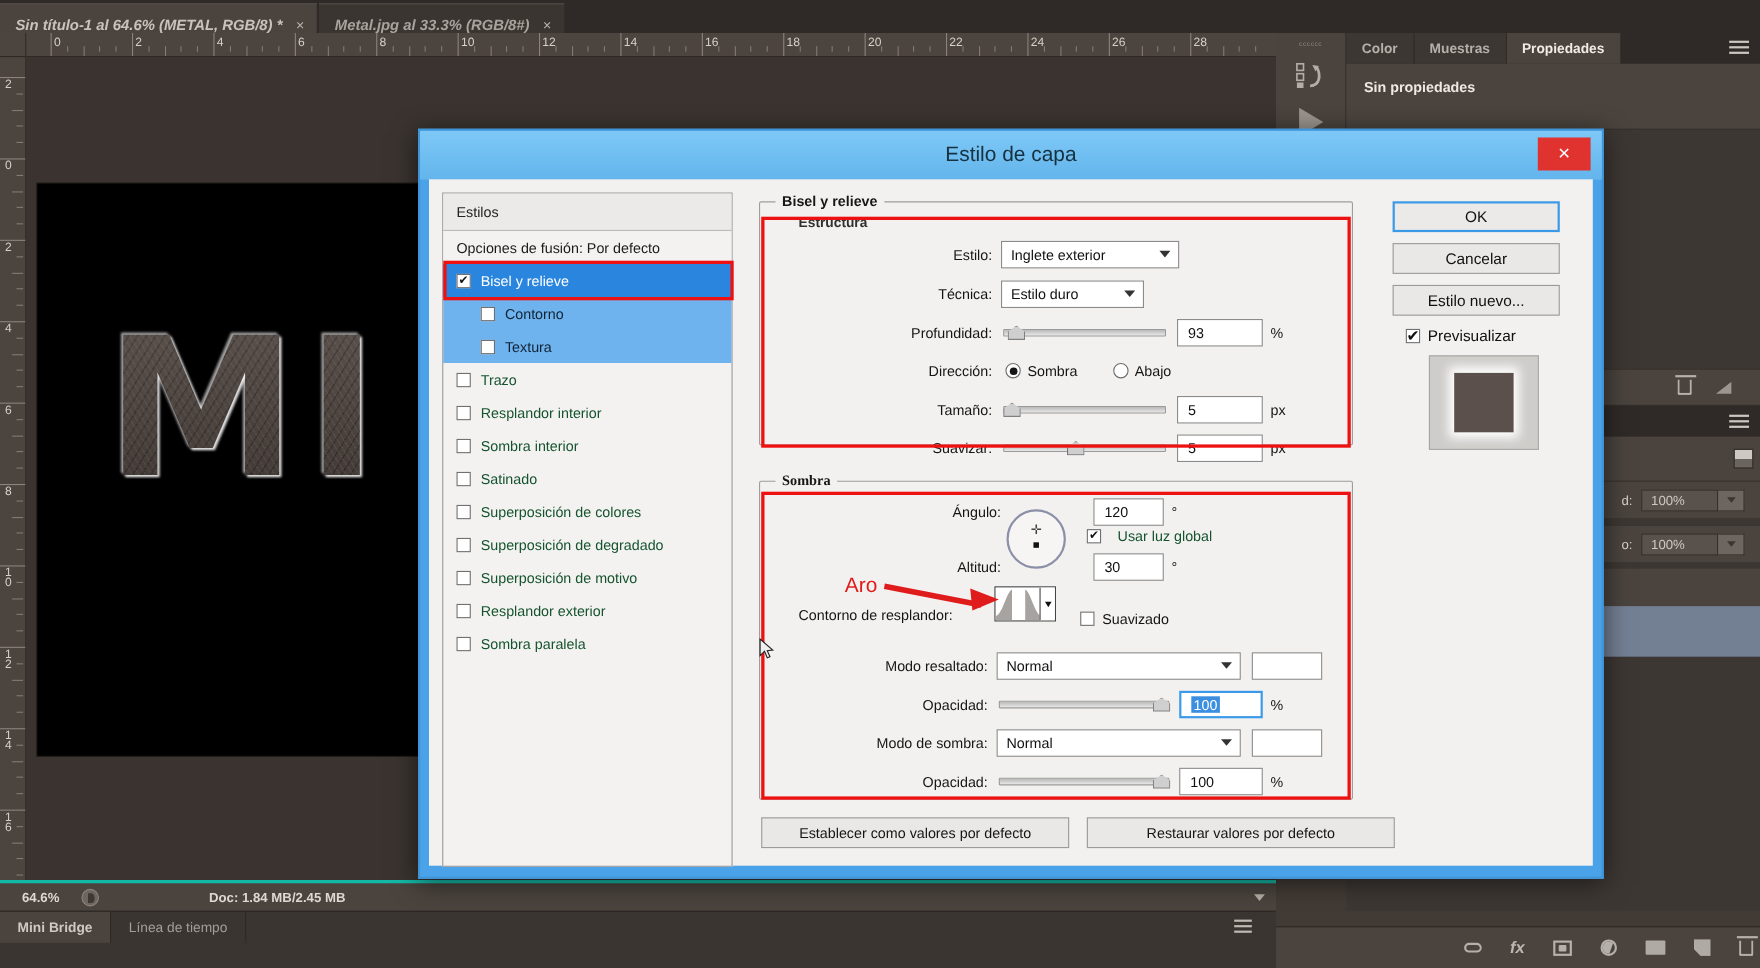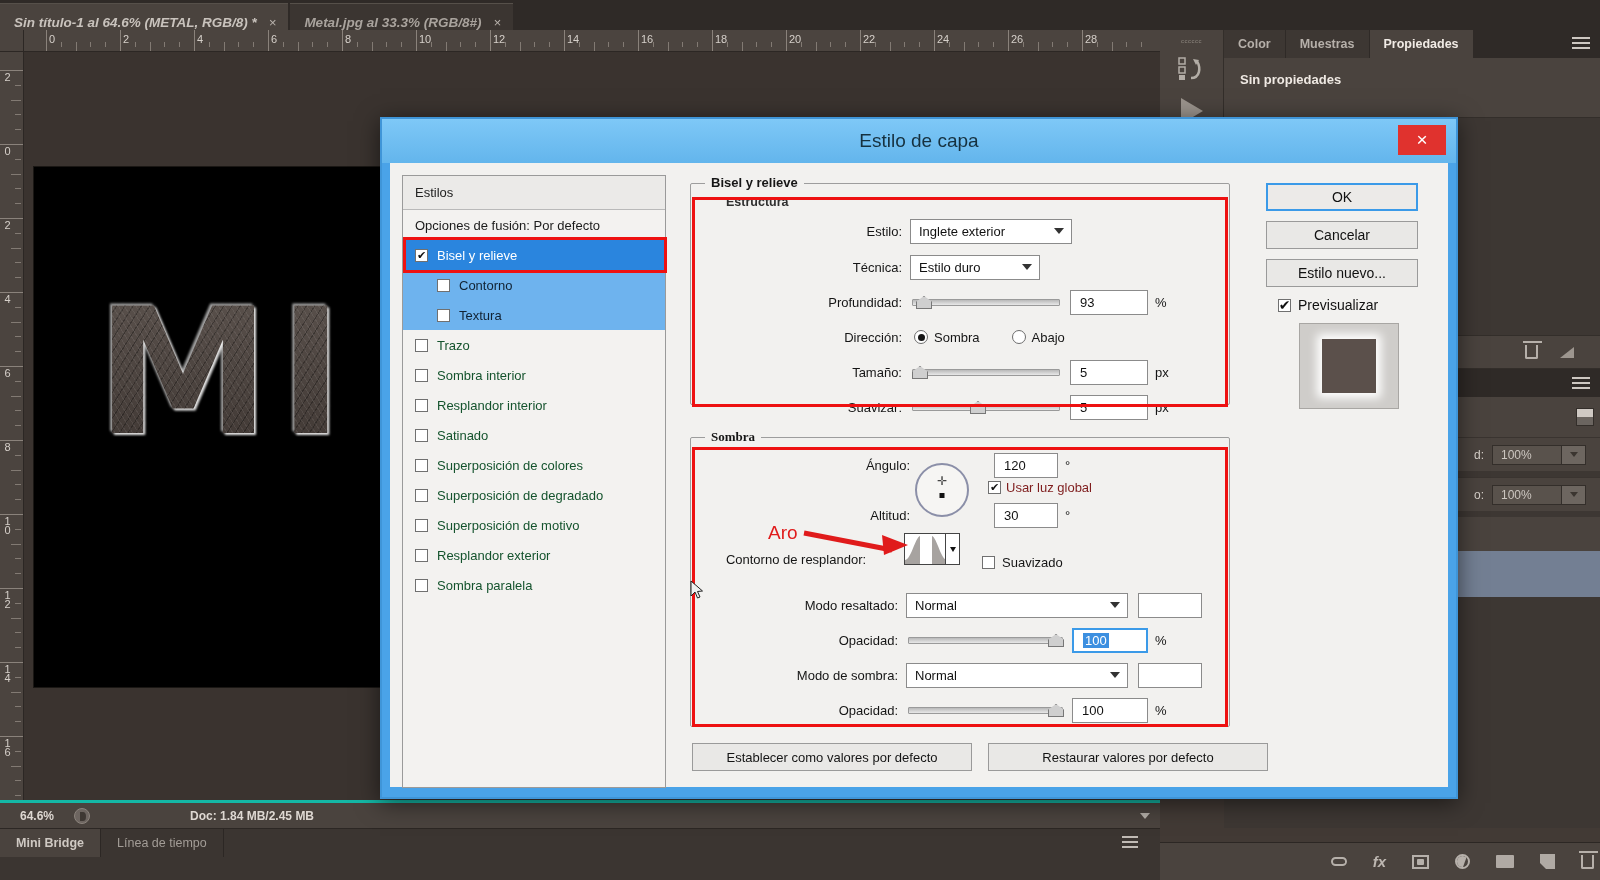--- a/index.html
+++ b/index.html
@@ -729,25 +729,25 @@
               <div class="style-item sub sub-sel">
                 <span class="cbx"></span>
                 <span>Textura</span>
               </div>
               <div class="style-item">
                 <span class="cbx"></span>
                 <span>Trazo</span>
               </div>
               <div class="style-item">
                 <span class="cbx"></span>
+                <span>Resplandor interior</span>
+              </div>
+              <div class="style-item">
+                <span class="cbx"></span>
                 <span>Sombra interior</span>
-              </div>
-              <div class="style-item">
-                <span class="cbx"></span>
-                <span>Resplandor interior</span>
               </div>
               <div class="style-item">
                 <span class="cbx"></span>
                 <span>Satinado</span>
               </div>
               <div class="style-item">
                 <span class="cbx"></span>
                 <span>Superposición de colores</span>
               </div>
               <div class="style-item">
@@ -853,21 +853,21 @@
             <div class="unit">°</div>
           </div>
 
           <div class="angle-dial" style="left:235px; top:288px;">
             <div class="cross">✛</div>
             <div class="dot"></div>
           </div>
 
           <div class="row" style="left:308px; top:300px;">
             <span class="cbx">✔</span>
-            <span style="font-size:13px;color:#7f1d1d;margin-left:5px;">Usar luz global</span>
+            <span style="font-size:13px;color:#14532d;margin-left:15px;">Usar luz global</span>
           </div>
 
           <div class="row" style="left:160px; top:328px;">
             <div class="lbl" style="width:70px;">Altitud:</div>
             <div class="numfield" style="width:64px; margin-left:84px;">
               <span>30</span>
             </div>
             <div class="unit">°</div>
           </div>
 

